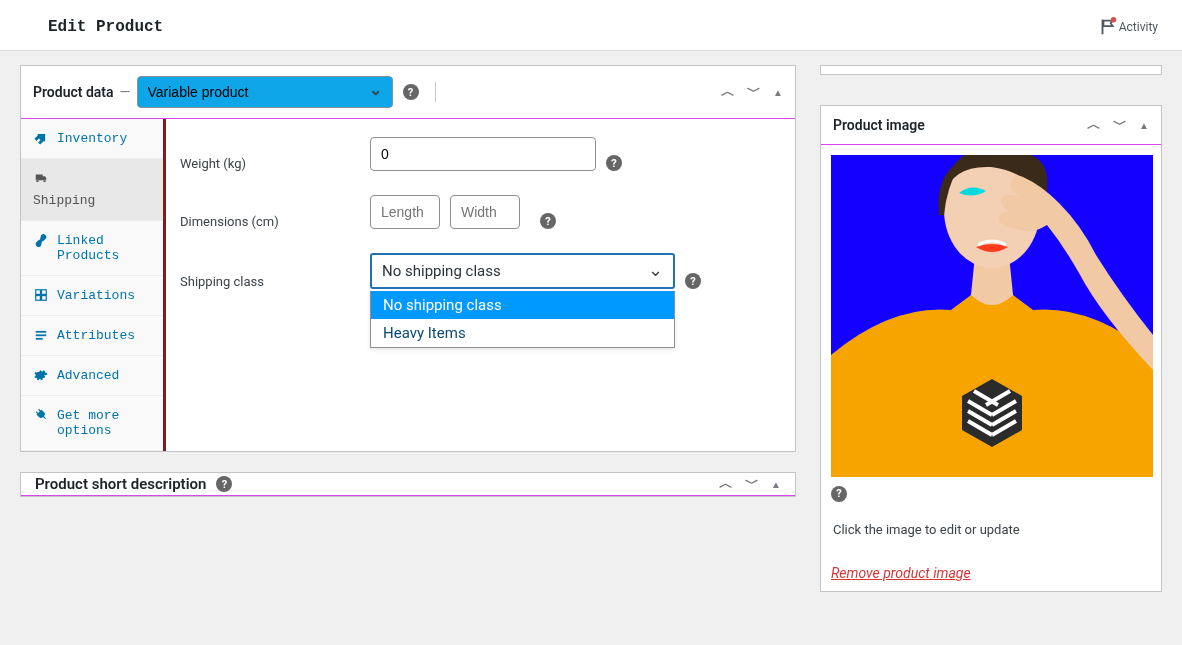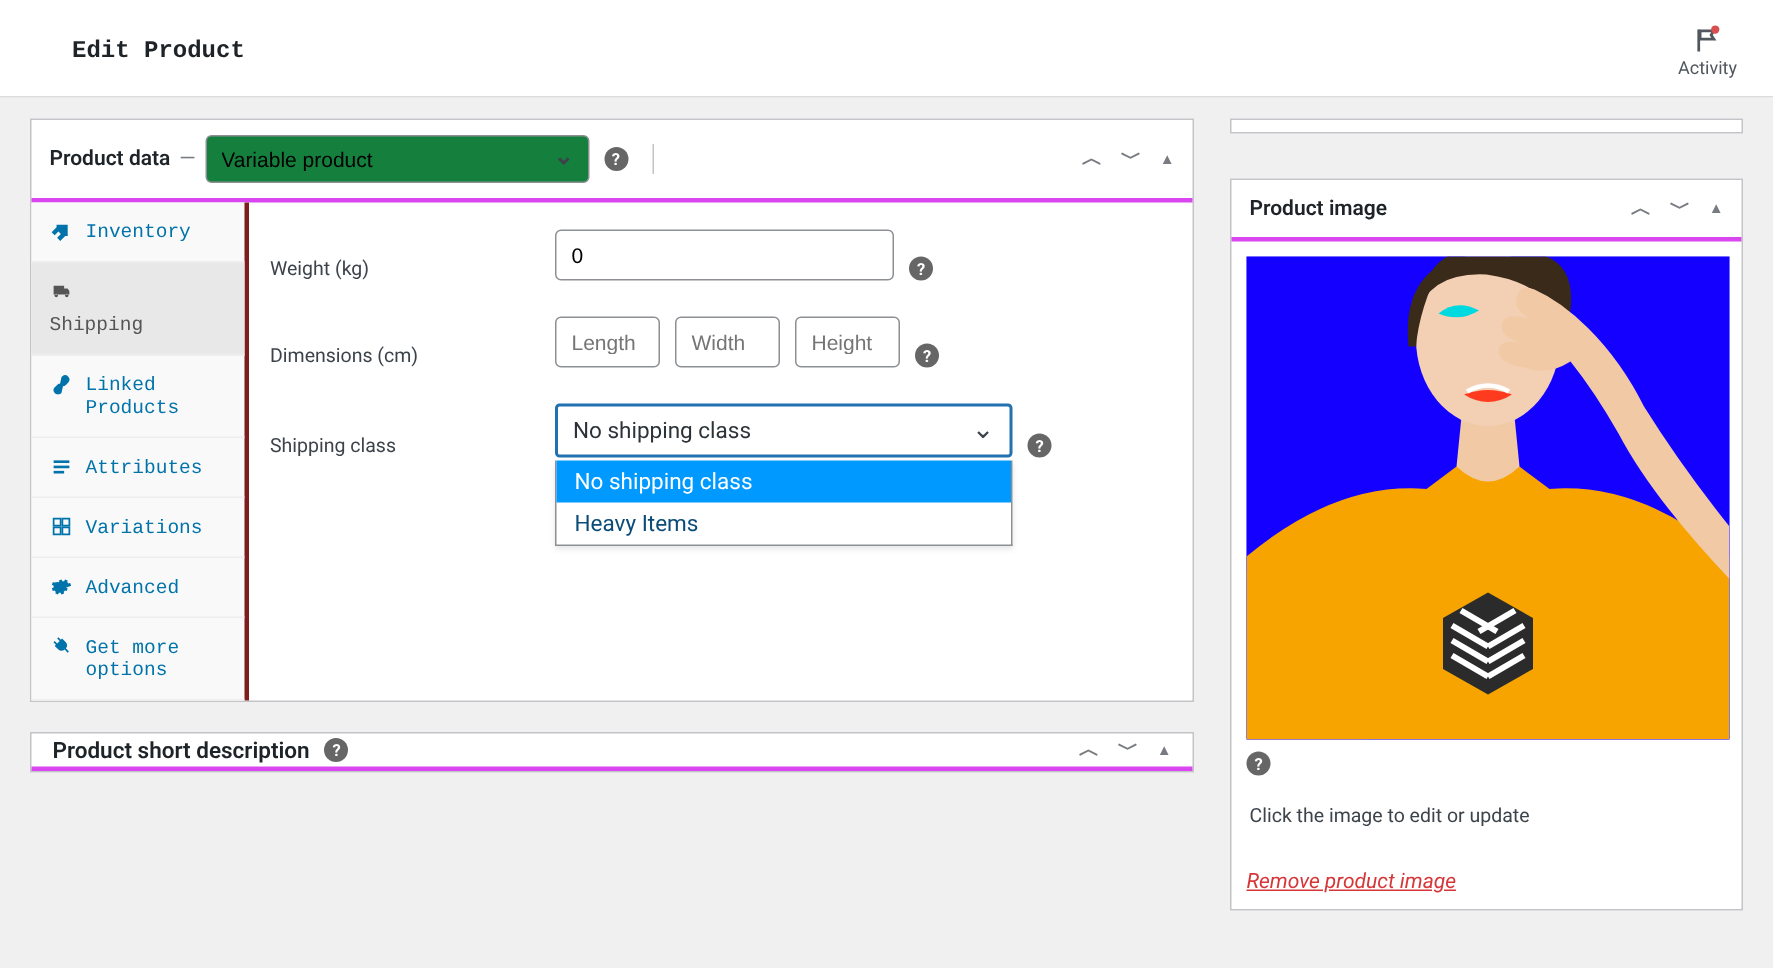--- a/index.html
+++ b/index.html
@@ -14,49 +14,49 @@
   }
   .top-bar {
     background: #fff;
     border-bottom: 1px solid #dcdcde;
     padding: 16px 24px 12px 48px;
     display: flex;
     justify-content: space-between;
     align-items: center;
   }
   .page-title { font-size: 16px; font-weight: 600; color: #1d2327; font-family: Liberation Mono, monospace; }
-  .activity-btn { display: flex; flex-direction: column; align-items: center; cursor: pointer; color: #50575e; font-size: 12px; }
+  .activity-btn { display: flex; flex-direction: row; align-items: center; cursor: pointer; color: #50575e; font-size: 12px; }
   .activity-btn svg { width: 22px; height: 22px; }
   .activity-dot { fill: #d94f4f; }
 
   .main-area { display: flex; padding: 14px 20px; gap: 24px; }
   .left-col { flex: 1; }
   .right-col { width: 342px; }
 
   .panel { background: #fff; border: 1px solid #c3c4c7; margin-bottom: 20px; }
   .panel-header {
     padding: 10px 12px;
-    border-bottom: 3px solid #d946ef;
+    border-bottom: 1px solid #d946ef;
     display: flex;
     align-items: center;
     font-size: 14px;
     font-weight: 600;
     color: #1d2327;
   }
   .panel-header .spacer { flex: 1; }
   .panel-header .dash { margin: 0 6px; color: #787c82; font-weight: 400; }
   .panel-controls { display: flex; gap: 12px; align-items: center; }
   .panel-controls span { cursor: pointer; color: #787c82; }
 
   select.product-type {
     font-size: 14px;
     padding: 4px 28px 4px 10px;
     border: 1px solid #8c8f94;
     border-radius: 4px;
-    background: #15803d;
+    background: #0ea5e9;
     appearance: none;
     height: 32px;
     width: 256px;
     cursor: pointer;
   }
   .select-wrap { position: relative; display: inline-block; }
   .select-wrap::after {
     content: "⌄"; position: absolute; right: 10px; top: 4px; pointer-events: none; font-size: 16px; color: #3c434a;
   }
 
@@ -183,37 +183,37 @@
             <span class="tab-ico">
                 <svg width="14" height="14" viewBox="0 0 24 24">
                   <path fill="currentColor" d="M10 13a5 5 0 007 0l3-3a5 5 0 00-7-7l-1 1m2 9a5 5 0 00-7 0l-3 3a5 5 0 007 7l1-1"></path>
                 </svg>
               </span>
             <span>Linked Products</span>
           </div>
           <div class="side-tab">
             <span class="tab-ico">
                 <svg width="14" height="14" viewBox="0 0 24 24">
-                  <rect fill="currentColor" x="3" y="5" width="18" height="3"></rect>
-                  <rect fill="currentColor" x="3" y="11" width="18" height="3"></rect>
-                  <rect fill="currentColor" x="3" y="17" width="12" height="3"></rect>
-                </svg>
-              </span>
-            <span>Attributes</span>
-          </div>
-          <div class="side-tab">
-            <span class="tab-ico">
-                <svg width="14" height="14" viewBox="0 0 24 24">
                   <rect fill="none" stroke="currentColor" stroke-width="2" x="3" y="3" width="8" height="8"></rect>
                   <rect fill="none" stroke="currentColor" stroke-width="2" x="13" y="3" width="8" height="8"></rect>
                   <rect fill="none" stroke="currentColor" stroke-width="2" x="3" y="13" width="8" height="8"></rect>
                   <rect fill="none" stroke="currentColor" stroke-width="2" x="13" y="13" width="8" height="8"></rect>
                 </svg>
               </span>
             <span>Variations</span>
+          </div>
+          <div class="side-tab">
+            <span class="tab-ico">
+                <svg width="14" height="14" viewBox="0 0 24 24">
+                  <rect fill="currentColor" x="3" y="5" width="18" height="3"></rect>
+                  <rect fill="currentColor" x="3" y="11" width="18" height="3"></rect>
+                  <rect fill="currentColor" x="3" y="17" width="12" height="3"></rect>
+                </svg>
+              </span>
+            <span>Attributes</span>
           </div>
           <div class="side-tab">
             <span class="tab-ico">
                 <svg width="14" height="14" viewBox="0 0 24 24">
                   <path fill="currentColor" d="M12 8a4 4 0 100 8 4 4 0 000-8zm9 4l2-1-1-3-2 .5a9 9 0 00-1.5-1.5l.5-2-3-1-1 2h-2l-1-2-3 1 .5 2A9 9 0 004 7.5L2 7 1 10l2 1v2l-2 1 1 3 2-.5a9 9 0 001.5 1.5l-.5 2 3 1 1-2h2l1 2 3-1-.5-2a9 9 0 001.5-1.5l2 .5 1-3-2-1z"></path>
                 </svg>
               </span>
             <span>Advanced</span>
           </div>
           <div class="side-tab">
@@ -229,21 +229,20 @@
         <div class="tab-content">
           <div class="field-row">
             <div class="field-label">Weight (kg)</div>
             <input class="text-input weight-input" value="0" style="">
             <span class="help-icon">?</span>
           </div>
           <div class="field-row">
             <div class="field-label">Dimensions (cm)</div>
             <input class="text-input dim-input" placeholder="Length" style="">
             <input class="text-input dim-input" placeholder="Width" style="">
-            <input class="text-input dim-input last" placeholder="Height" style="">
             <span class="help-icon">?</span>
           </div>
           <div class="field-row" style="margin-bottom:0;">
             <div class="field-label">Shipping class</div>
             <div class="ship-select-wrap">
               <div class="ship-select">
                 <span>No shipping class</span>
               </div>
               <div class="ship-dropdown">
                 <div class="ship-opt selected">No shipping class</div>

